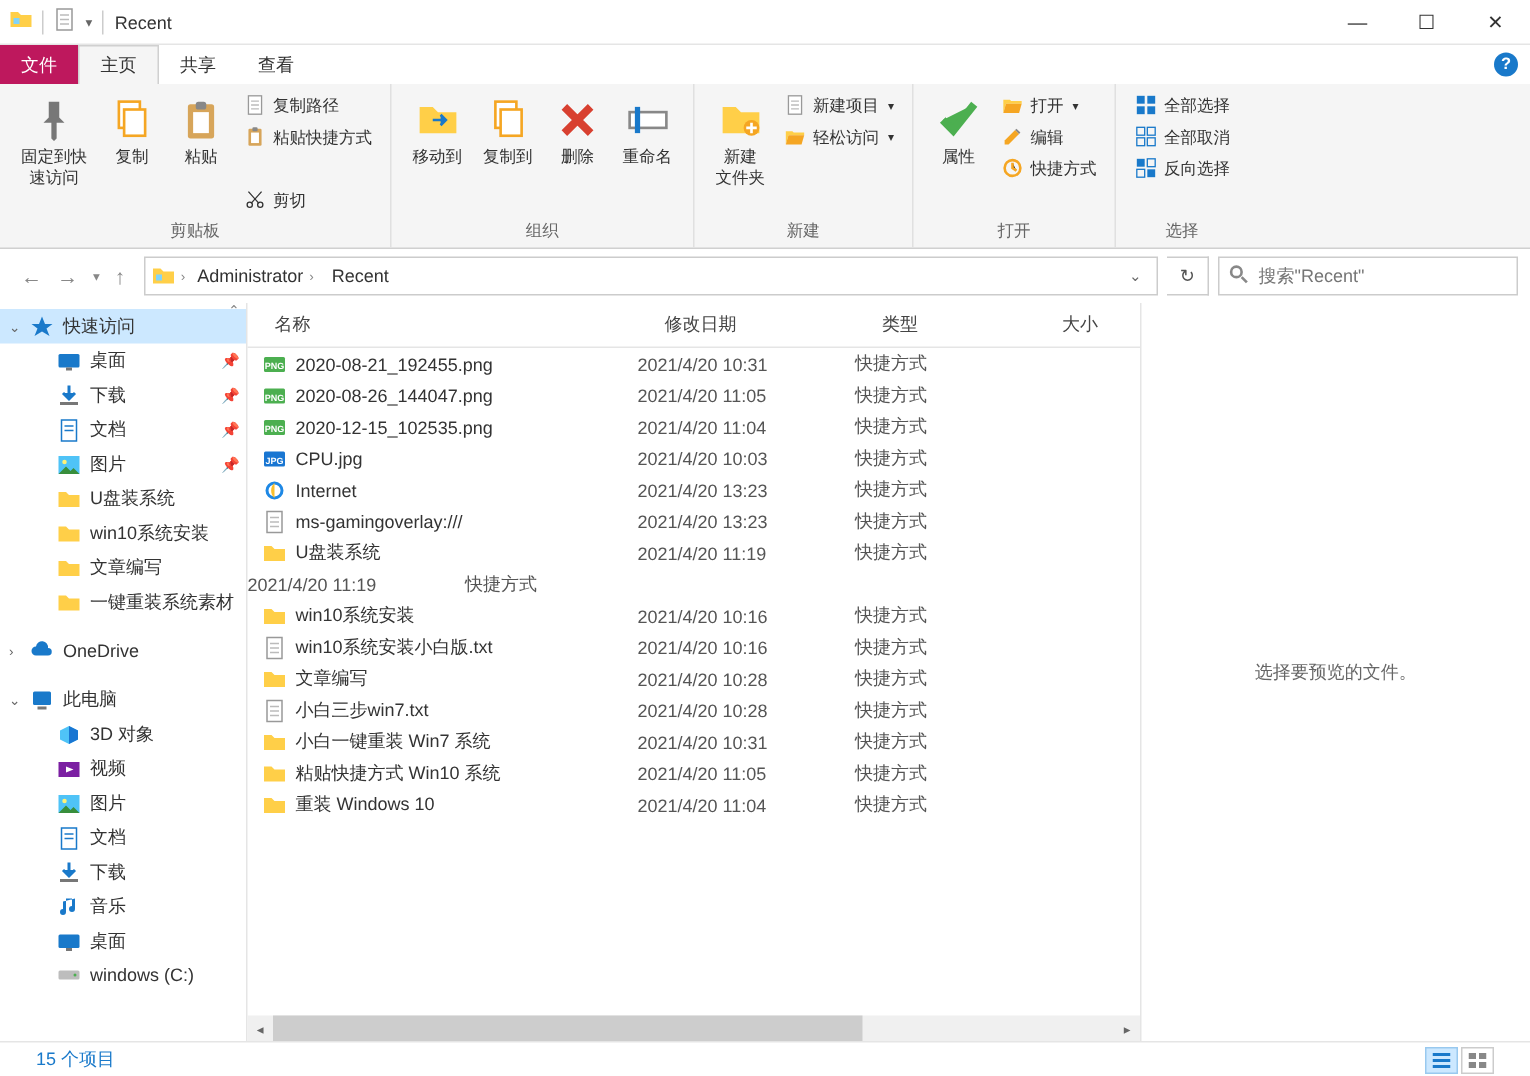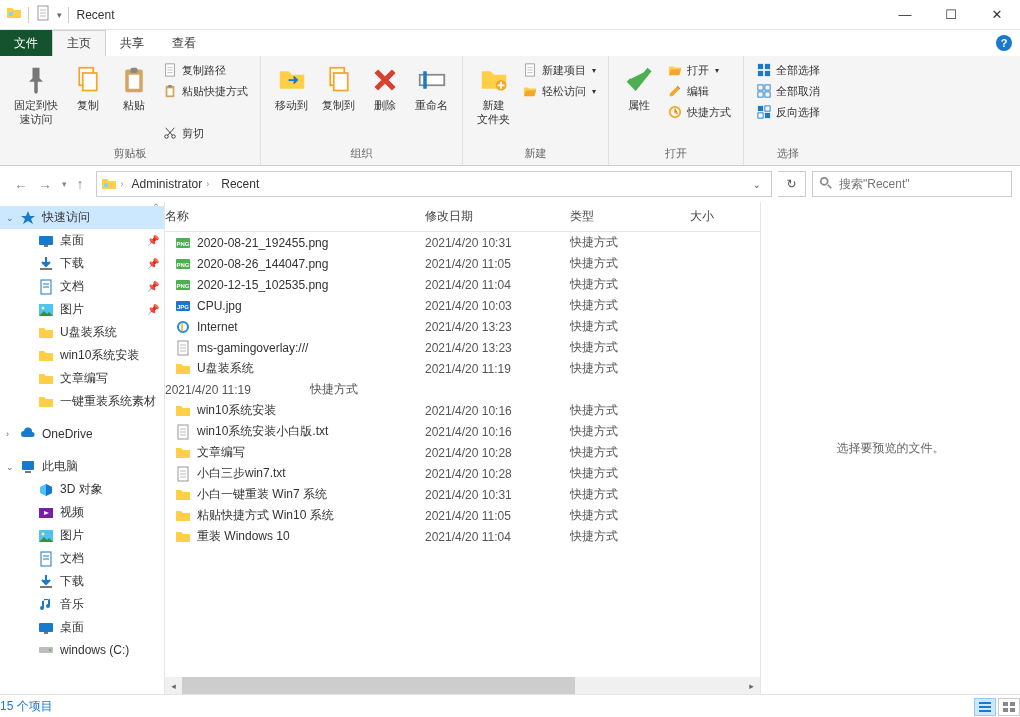--- a/index.html
+++ b/index.html
@@ -11,21 +11,21 @@
 .titlebar-left svg { width: 16px; height: 16px; }
 .tb-sep { width: 1px; height: 16px; background: #ccc; }
 .tb-dropdown { font-size: 9px; color: #666; }
 .titlebar-title { font-size: 12px; color: #333; margin-left: 2px; }
 .win-controls { display: flex; }
 .win-btn { width: 46px; height: 30px; display: flex; align-items: center; justify-content: center; font-size: 13px; }
 
 
 .tabs-row { height: 26px; display: flex; align-items: stretch; background: #fff; }
 .tab { padding: 0 14px; display: flex; align-items: center; font-size: 12px; cursor: default; }
-.tab.file { background: #14532d; color: #fff; }
+.tab.file { background: #be185d; color: #fff; }
 .tab.active { background: #f5f5f5; border: 1px solid #d0d0d0; border-bottom: none; }
 .tabs-spacer { flex: 1; }
 .tabs-right { display: flex; align-items: center; padding-right: 8px; gap: 10px; color: #666; }
 .help-icon { width: 16px; height: 16px; border-radius: 50%; background: #1979ca; color: #fff; display: flex; align-items: center; justify-content: center; font-size: 11px; font-weight: bold; }
 
 
 .ribbon { height: 110px; background: #f5f5f5; border-bottom: 1px solid #d0d0d0; display: flex; }
 .ribbon-group { border-right: 1px solid #e0e0e0; padding: 4px 8px 2px; display: flex; flex-direction: column; }
 .ribbon-group-content { flex: 1; display: flex; align-items: flex-start; gap: 2px; }
 .ribbon-group-label { text-align: center; font-size: 11px; color: #666; padding: 2px 0; }
@@ -60,42 +60,42 @@
 .side-item .sicon { width: 16px; height: 16px; display: flex; align-items: center; justify-content: center; }
 .side-item.lvl2 { padding-left: 38px; }
 .side-item .pin { margin-left: auto; color: #777; font-size: 10px; }
 .side-caret { position: absolute; left: 6px; font-size: 9px; color: #666; }
 .side-spacer { height: 10px; }
 .sb-scrollup { position: absolute; top: 0; right: 0; width: 16px; text-align: center; color: #888; font-size: 9px; }
 
 
 .filearea { flex: 1; display: flex; flex-direction: column; position: relative; }
 .col-headers { display: flex; border-bottom: 1px solid #e5e5e5; font-size: 12px; color: #444; }
-.col-headers > div { padding: 6px 0; border-right: 1px solid transparent; }
+.col-headers > div { padding: 6px 18px; border-right: 1px solid transparent; }
 .col-name { width: 260px; }
 .col-date { width: 145px; }
 .col-type { width: 120px; }
 .col-size { width: 70px; }
 .filelist { flex: 1; overflow: auto; }
 .file-row { display: flex; align-items: center; font-size: 12px; padding: 2px 0; cursor: default; }
 .file-row .c-name { width: 260px; padding-left: 10px; display: flex; align-items: center; gap: 6px; }
 .file-row .c-date { width: 145px; color: #555; }
 .file-row .c-type { width: 120px; color: #555; }
 .file-row .c-size { width: 70px; color: #555; }
 .ficon { width: 16px; height: 16px; display: flex; align-items: center; justify-content: center; }
 .hscroll { height: 17px; background: #f0f0f0; display: flex; align-items: center; }
 .hscroll-track { flex: 1; height: 17px; position: relative; }
 .hscroll-thumb { position: absolute; left: 0; width: 70%; height: 100%; background: #cdcdcd; }
 .hscroll-btn { width: 17px; height: 17px; display: flex; align-items: center; justify-content: center; color: #666; font-size: 9px; }
 
 
 .preview { width: 260px; border-left: 1px solid #e5e5e5; display: flex; align-items: center; justify-content: center; color: #666; font-size: 12px; }
 
 
-.statusbar { height: 24px; border-top: 1px solid #e5e5e5; display: flex; align-items: center; padding: 0 0; font-size: 12px; color: #1979ca; }
+.statusbar { height: 24px; border-top: 1px solid #e5e5e5; display: flex; align-items: center; padding: 0 24px; font-size: 12px; color: #1979ca; }
 .statusbar .spacer { flex: 1; }
 .view-toggle { display: flex; gap: 2px; }
 .vt-btn { width: 22px; height: 18px; border: 1px solid #ccc; display: flex; align-items: center; justify-content: center; }
 .vt-btn.active { background: #cce8ff; border-color: #99c9ef; }
 
 
 .i-folder { fill: #ffcf48; }
 .i-png { fill: #4caf50; }
 .i-jpg { fill: #1976d2; }
 .i-blue { fill: #1979ca; }

